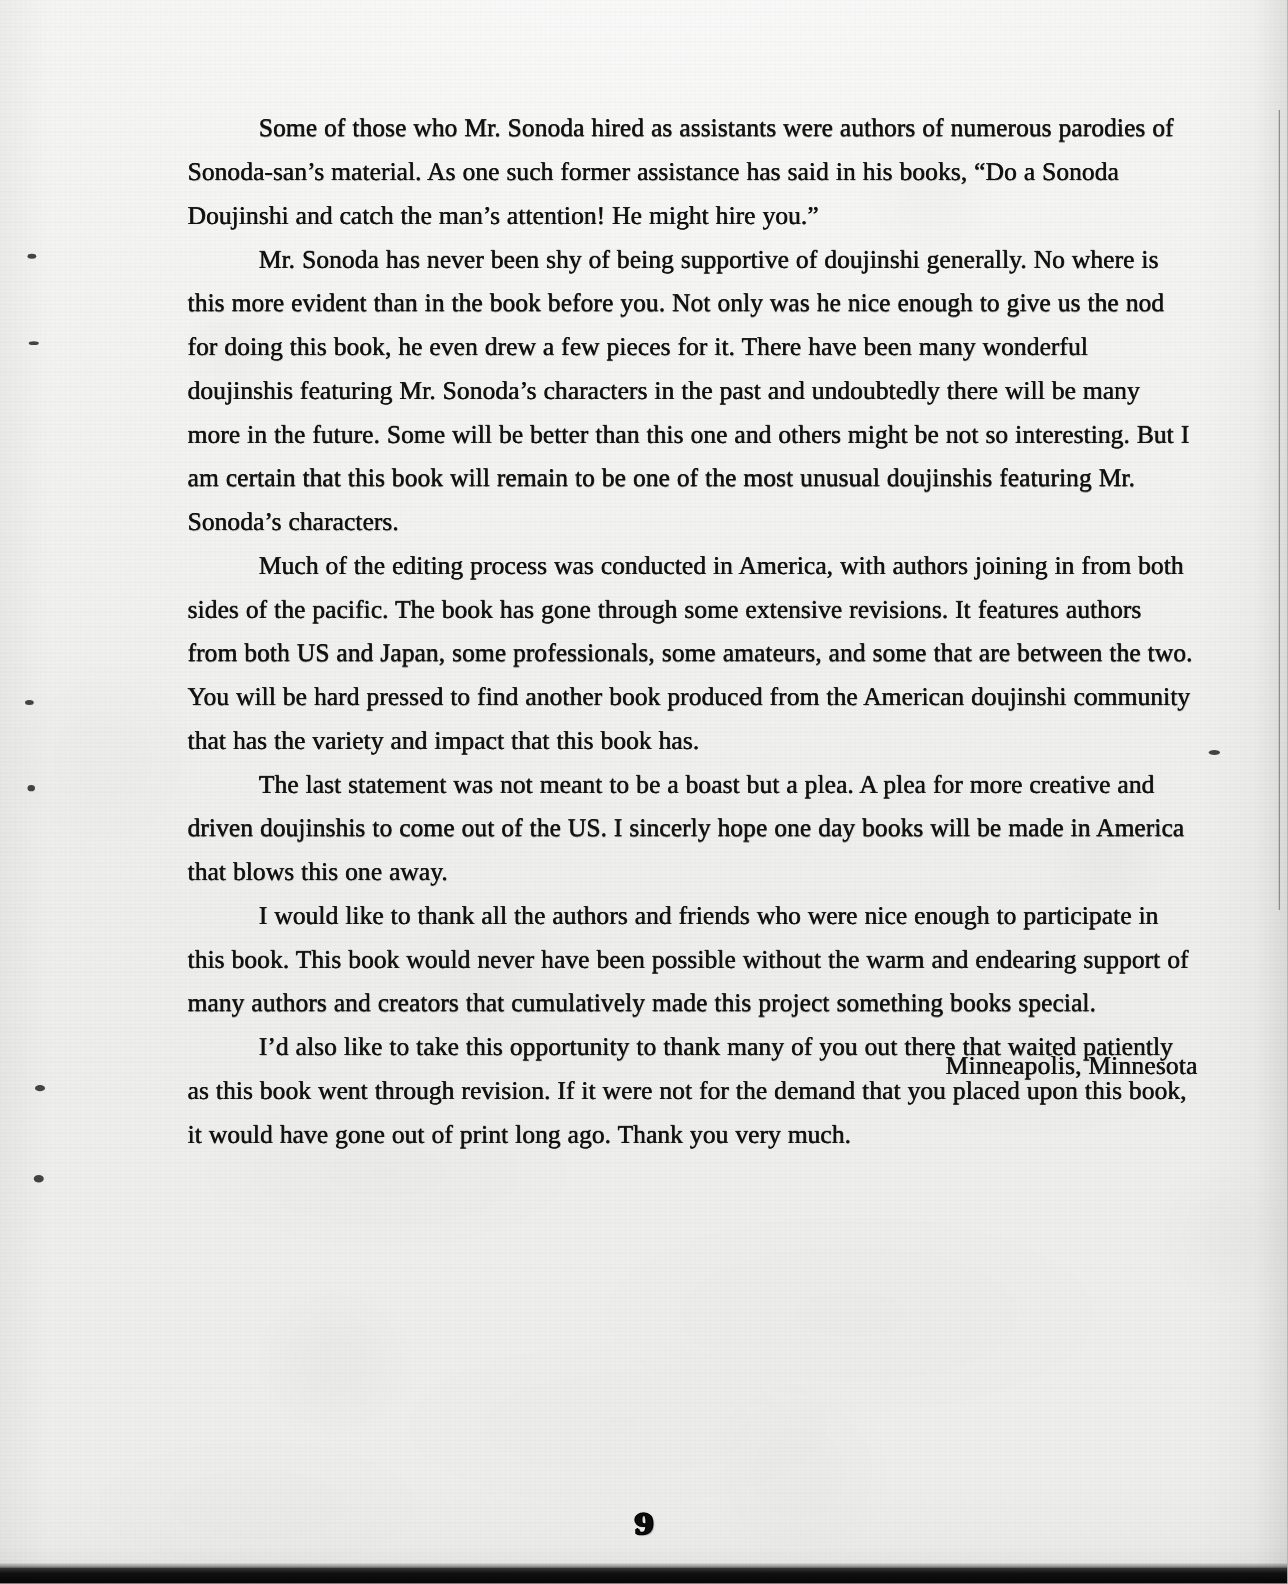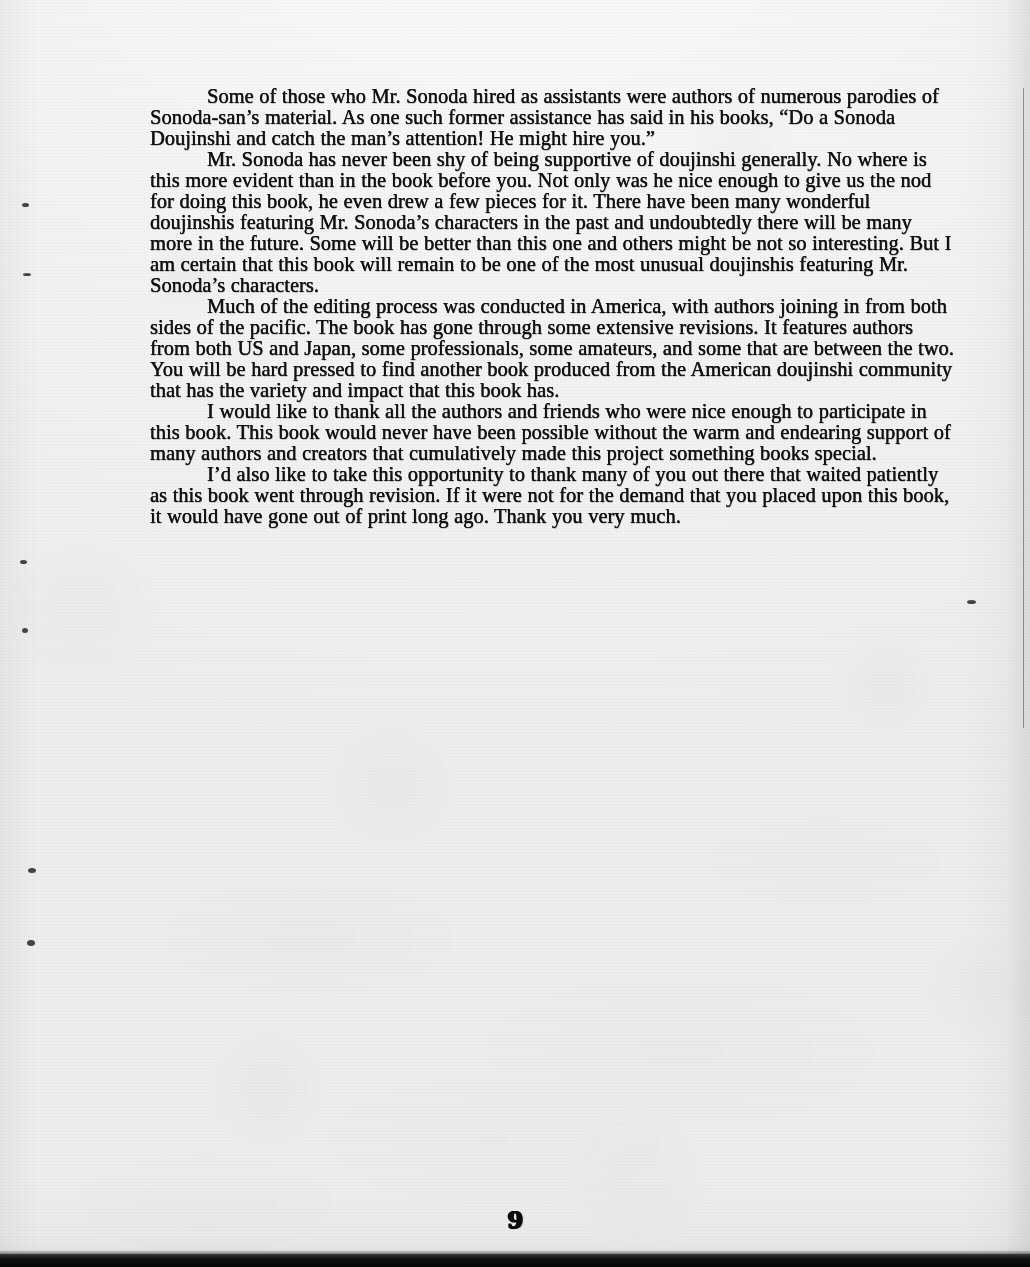--- a/index.html
+++ b/index.html
@@ -108,21 +108,21 @@
   
   .text-block {
     position: absolute;
     left: 150px;
     top: 86px;
     width: 808px;
   }
   .para {
     margin: 0;
     font-size: 20.4px;
-    line-height: 21px;
+    line-height: 35px;
     color: #111;
     text-indent: 57px;
     letter-spacing: .05px;
     word-spacing: .4px;
     text-align: left;
     text-rendering: optimizeLegibility;
   }
 
   
   .ink {
@@ -191,25 +191,27 @@
       <div class="speck" style="left: 22px; top: 628px; width: 6px; height: 5px;"></div>
       <div class="speck" style="left: 28px; top: 868px; width: 8px; height: 5px;"></div>
       <div class="speck" style="left: 27px; top: 940px; width: 8px; height: 6px;"></div>
       <div class="speck" style="left: 967px; top: 600px; width: 9px; height: 4px;"></div>
     </div>
 
   <div class="text-block">
     <p class="para ink">Some of those who Mr. Sonoda hired as assistants were authors of numerous parodies of Sonoda-san’s material.  As one such former assistance has said in his books, “Do a Sonoda Doujinshi and catch the man’s attention!  He might hire you.”</p>
     <p class="para ink">Mr. Sonoda has never been shy of being supportive of doujinshi generally.  No where is this more evident than in the book before you.  Not only was he nice enough to give us the nod for doing this book, he even drew a few pieces for it.  There have been many wonderful doujinshis featuring Mr. Sonoda’s characters in the past and undoubtedly there will be many more in the future.  Some will be better than this one and others might be not so interesting.  But I am certain that this book will remain to be one of the most unusual doujinshis featuring Mr. Sonoda’s characters.</p>
     <p class="para ink">Much of the editing process was conducted in America, with authors joining in from both sides of the pacific.  The book has gone through some extensive revisions.  It features authors from both US and Japan, some professionals, some amateurs, and some that are between the two.  You will be hard pressed to find another book produced from the American doujinshi community that has the variety and impact that this book has.</p>
+    <p class="para ink">The last statement was not meant to be a boast but a plea.  A plea for more creative and driven doujinshis to come out of the US.  I sincerly hope one day books will be made in America that blows this one away.</p>
     <p class="para ink">I would like to thank all the authors and friends who were nice enough to participate in this book.  This book would never have been possible without the warm and endearing support of many authors and creators that cumulatively made this project something books special.</p>
     <p class="para ink">I’d also like to take this opportunity to thank many of you out there that waited patiently as this book went through revision.  If it were not for the demand that you placed upon this book, it would have gone out of print long ago.  Thank you very much.</p>
   </div>
 
   <div class="sign-block">
+    <p class="sign-line ink">Minneapolis, Minnesota</p>
   </div>
 
   <div class="page-number">
     <span>9</span>
   </div>
 
   <div class="scan-bottom-band"></div>
 </div>
 
 </body></html>

